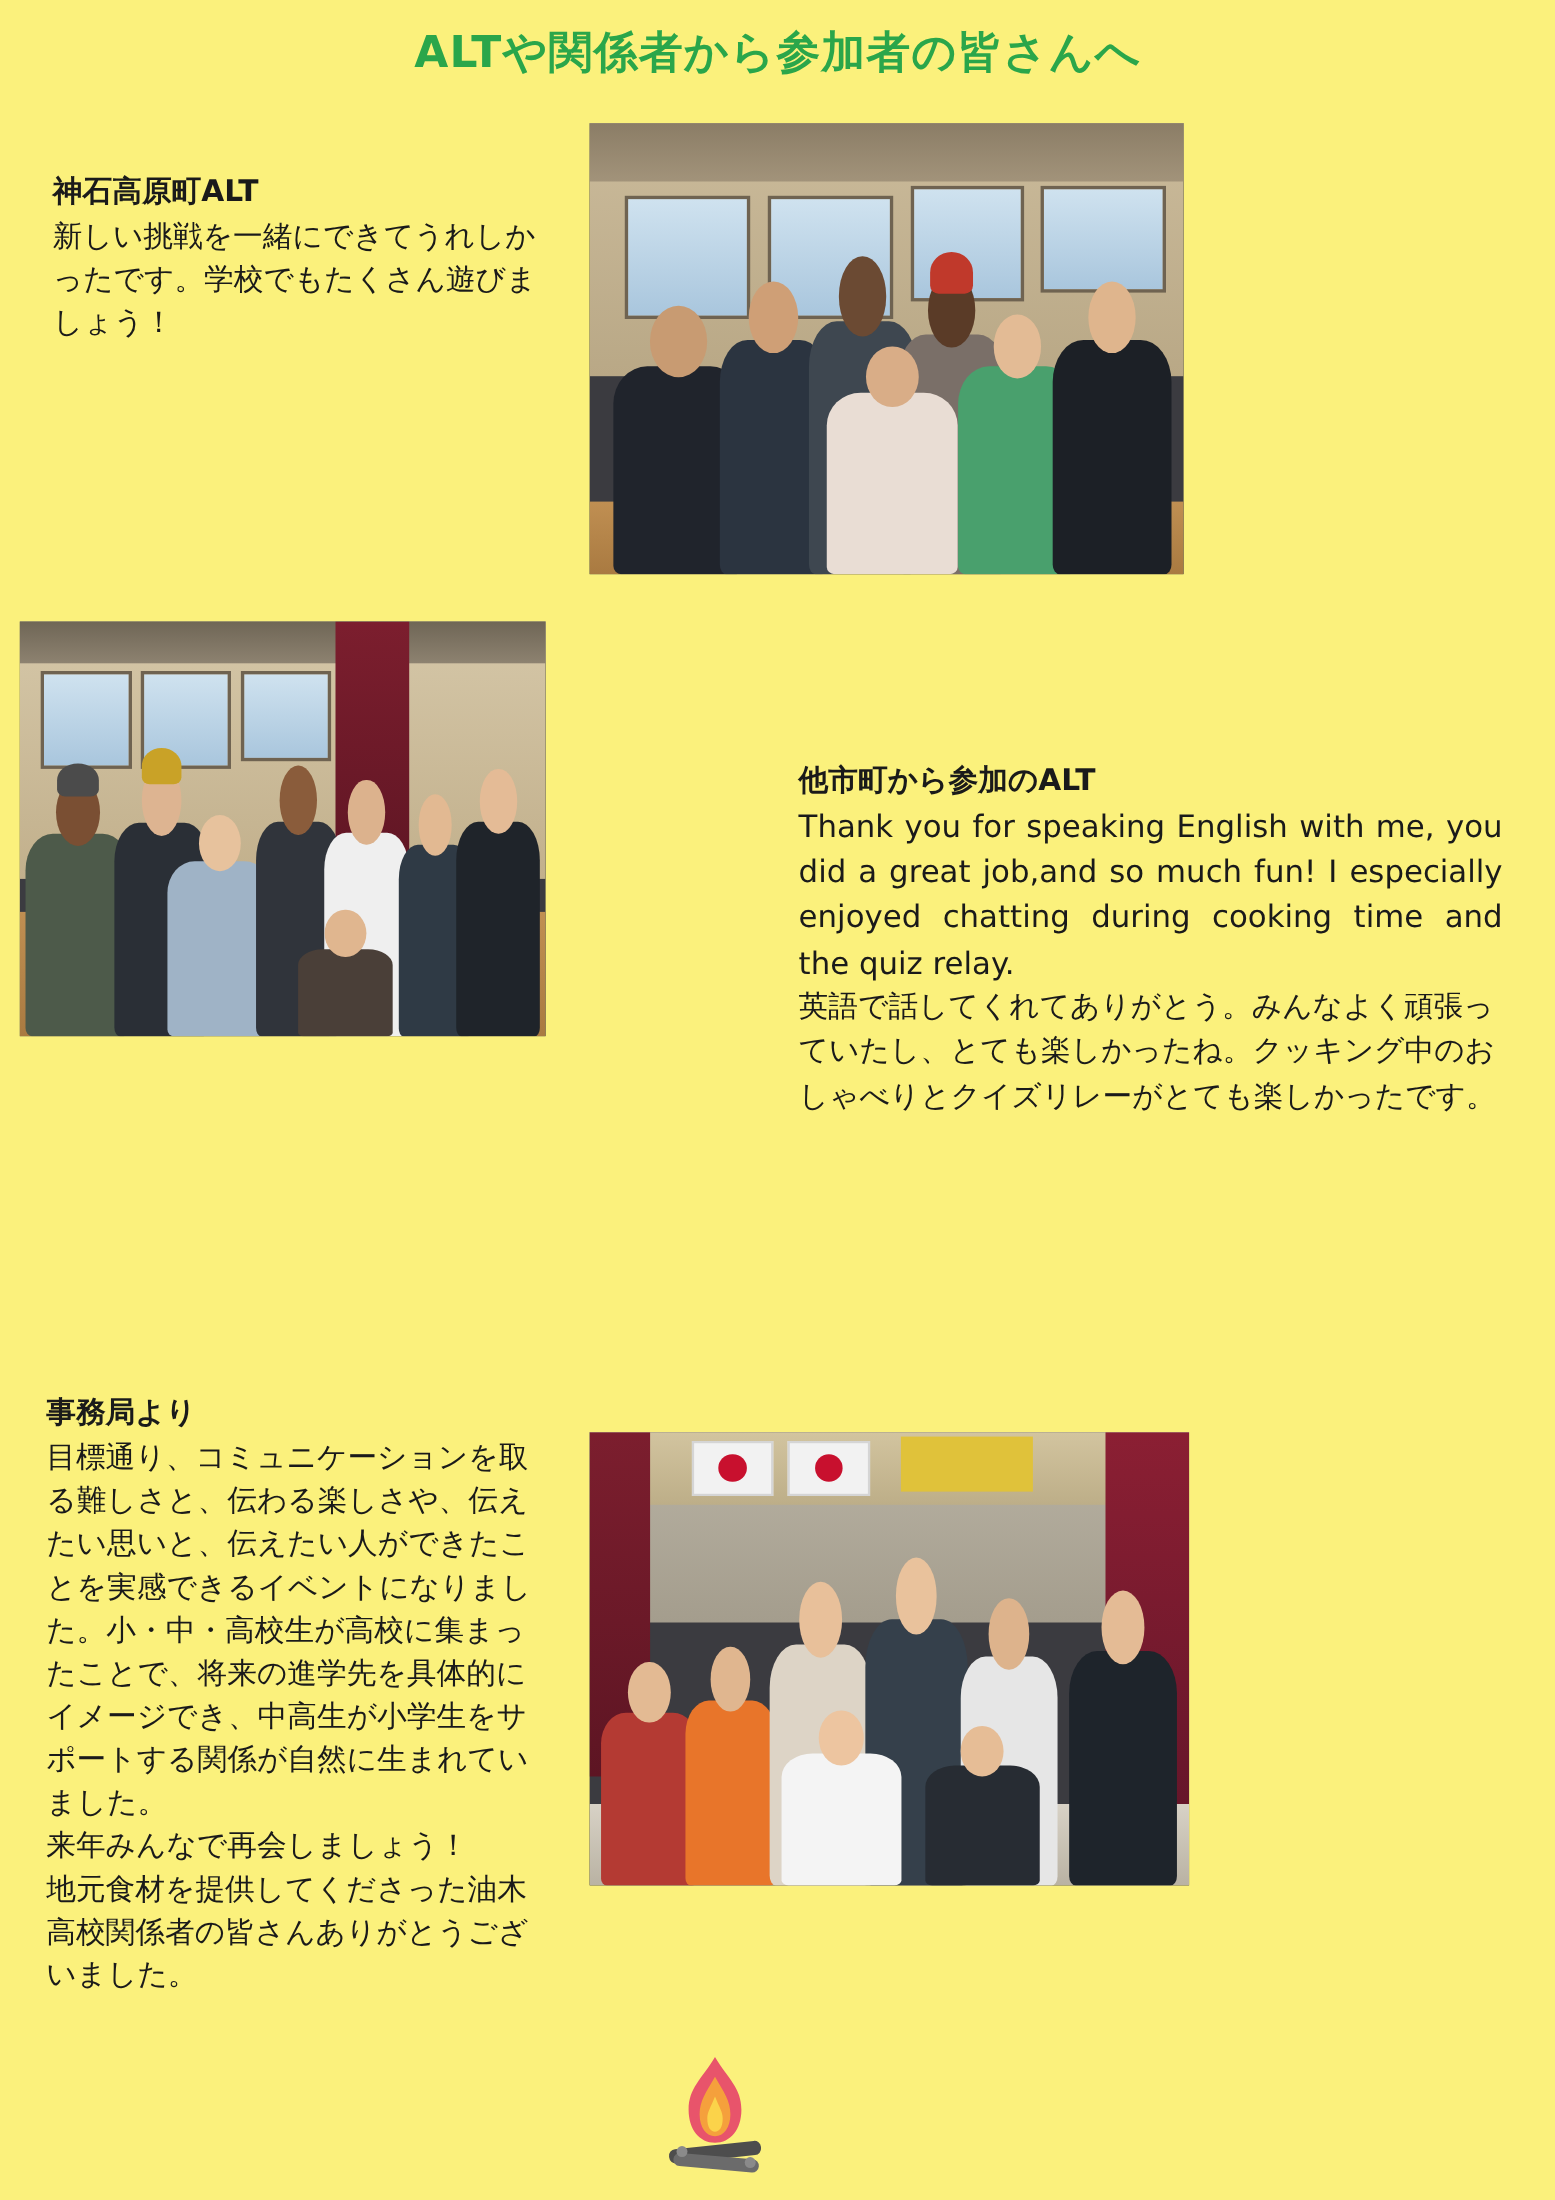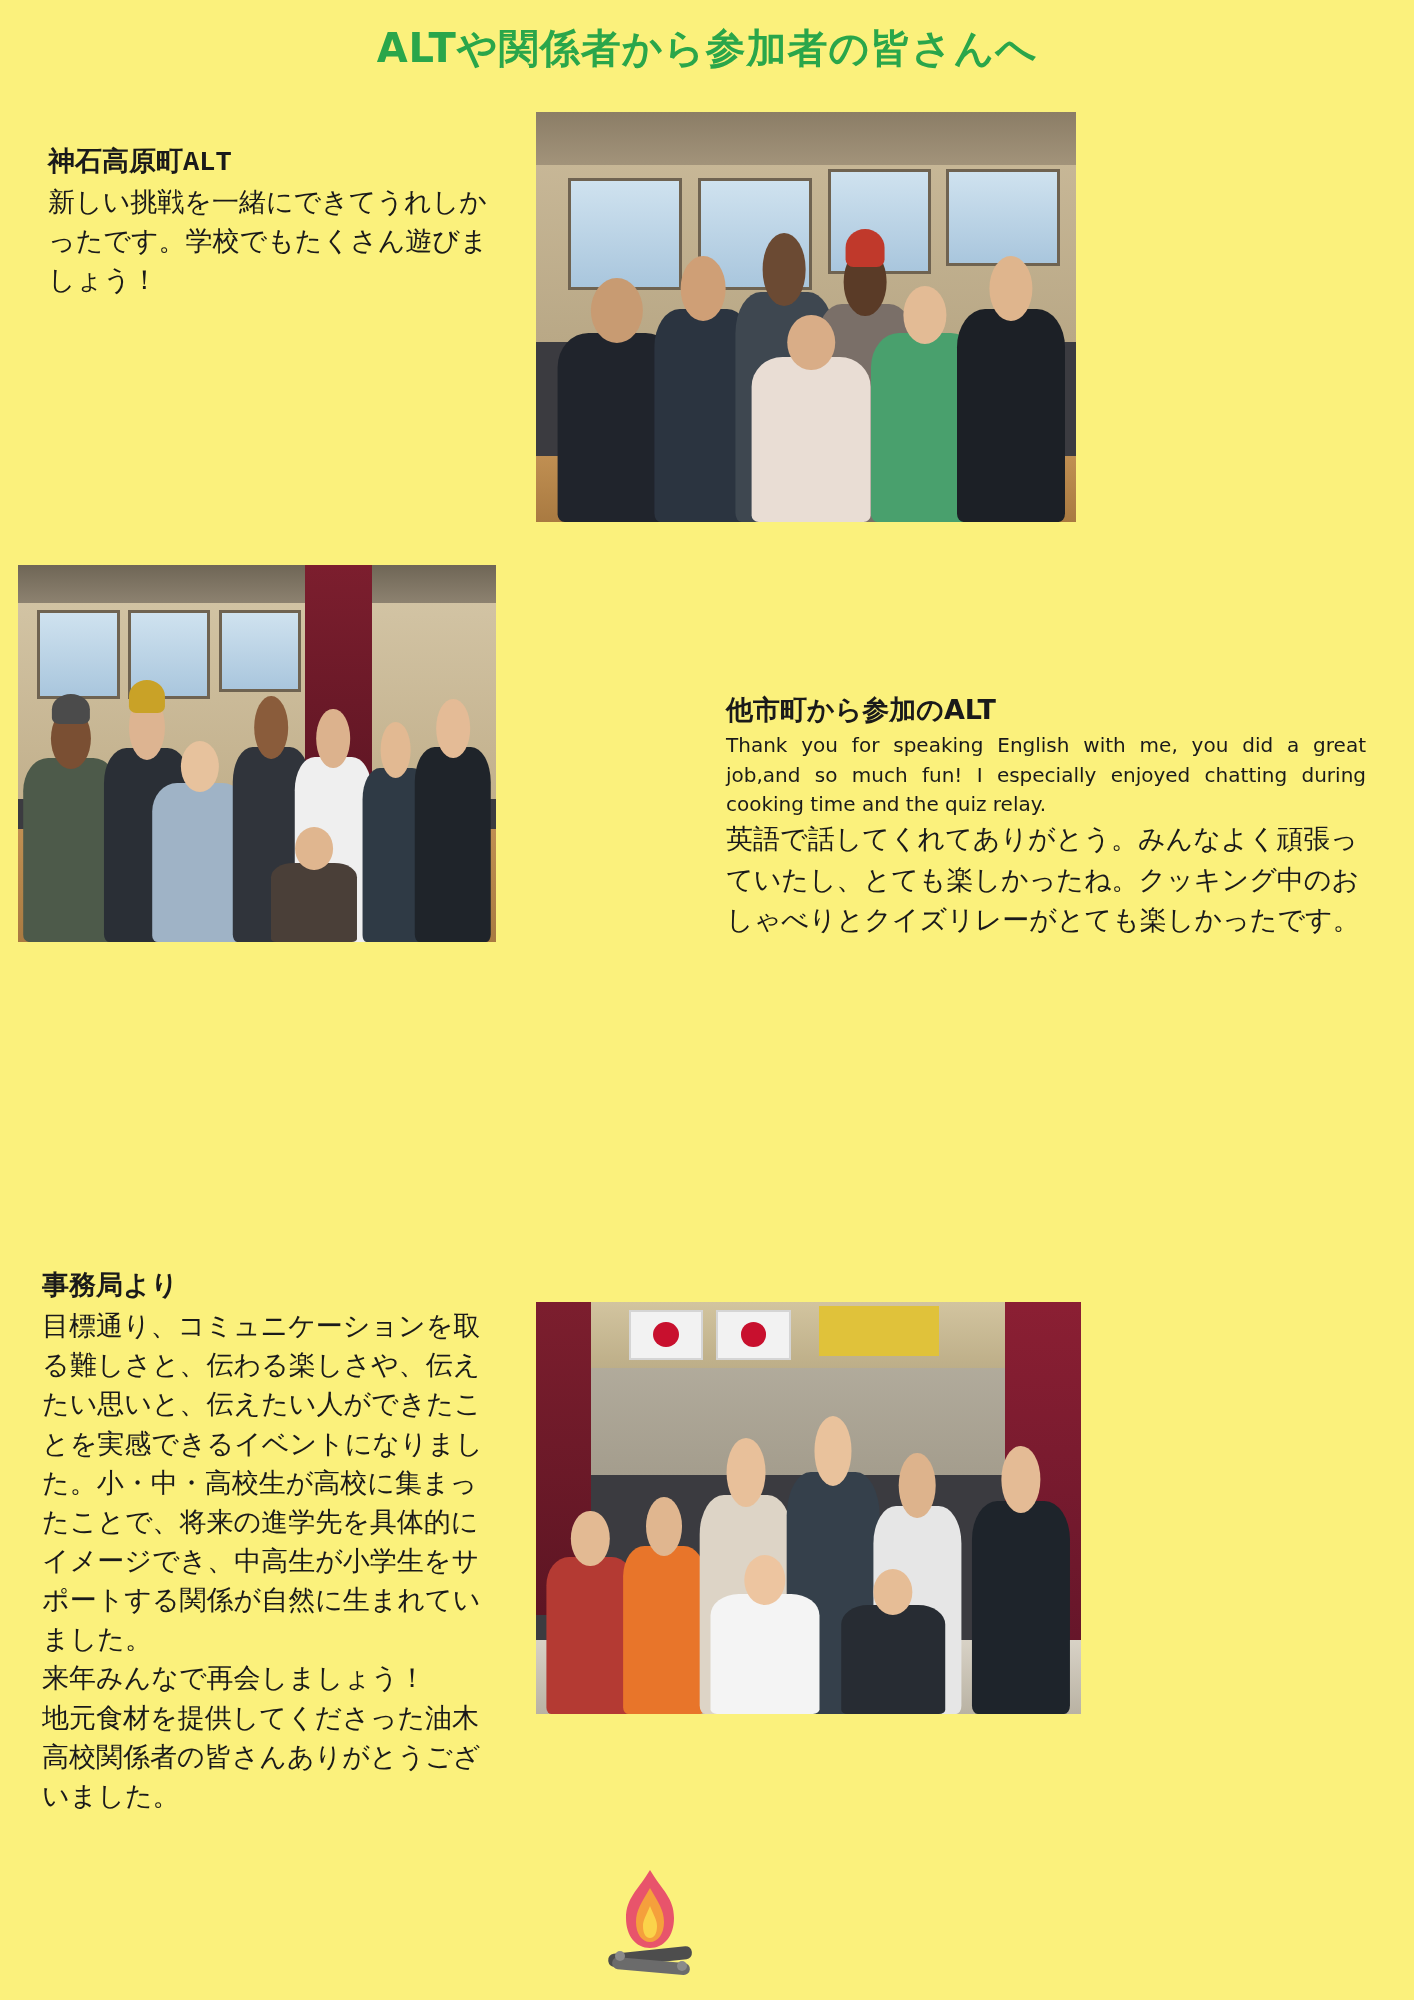--- a/index.html
+++ b/index.html
@@ -50,34 +50,33 @@
     margin-bottom: 2px;
     display: block;
   }
   .tblock p {
     margin: 0 0 16px 0;
   }
   .tblock p:last-child { margin-bottom: 0; }
 
   
   #block-alt {
-    top: 144px;
+    top: 155px;
     left: 48px;
     width: 445px;
-    font-family: Liberation Mono, monospace;
   }
 
   
   #block-other-alt {
     top: 690px;
     left: 726px;
     width: 640px;
   }
   #block-other-alt .en {
-    font-size: 20px;
+    font-size: 28px;
     line-height: 1.47;
     text-align: justify;
     text-align-last: left;
     margin: 0;
   }
   #block-other-alt .jp {
     font-size: 27px;
     line-height: 1.5;
     margin: 0;
   }

